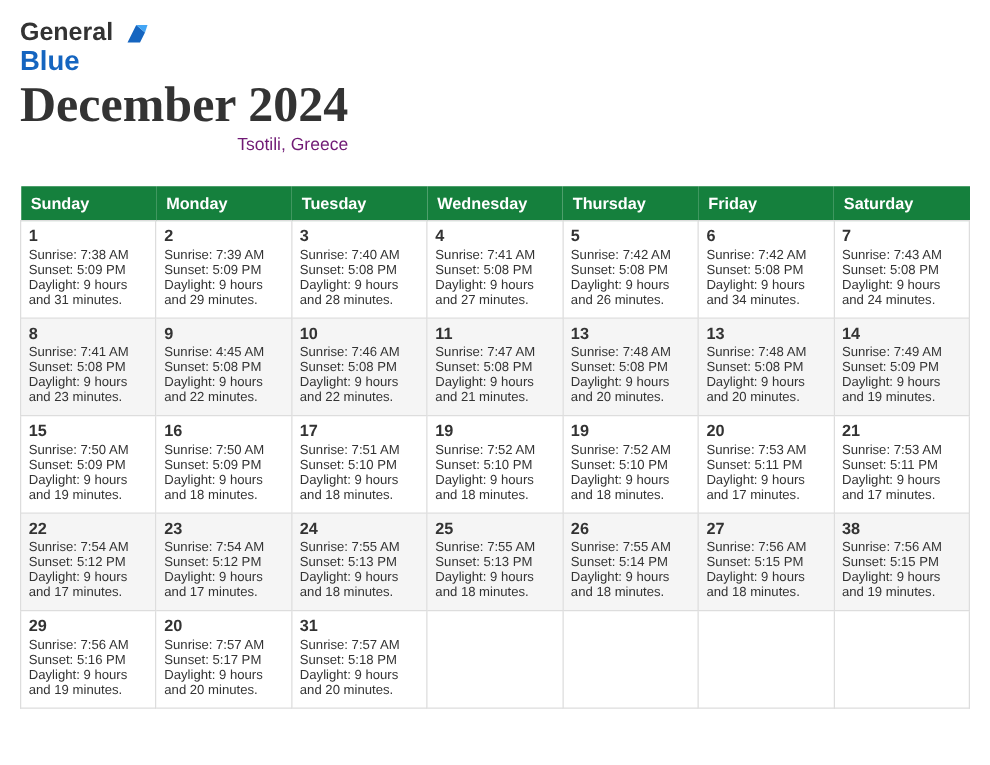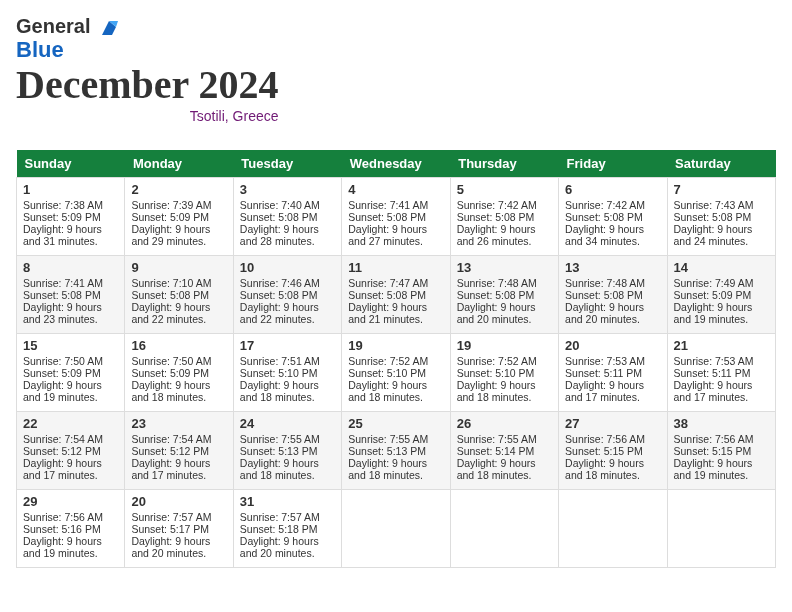--- a/index.html
+++ b/index.html
@@ -168,21 +168,21 @@
         <tr>
           <td>
             <span class="day-num">8</span>
             <div>Sunrise: 7:41 AM</div>
             <div>Sunset: 5:08 PM</div>
             <div>Daylight: 9 hours</div>
             <div>and 23 minutes.</div>
           </td>
           <td>
             <span class="day-num">9</span>
-            <div>Sunrise: 7:10 AM</div>
+            <div>Sunrise: 4:45 AM</div>
             <div>Sunset: 5:08 PM</div>
             <div>Daylight: 9 hours</div>
             <div>and 22 minutes.</div>
           </td>
           <td>
             <span class="day-num">10</span>
             <div>Sunrise: 7:46 AM</div>
             <div>Sunset: 5:08 PM</div>
             <div>Daylight: 9 hours</div>
             <div>and 22 minutes.</div>

